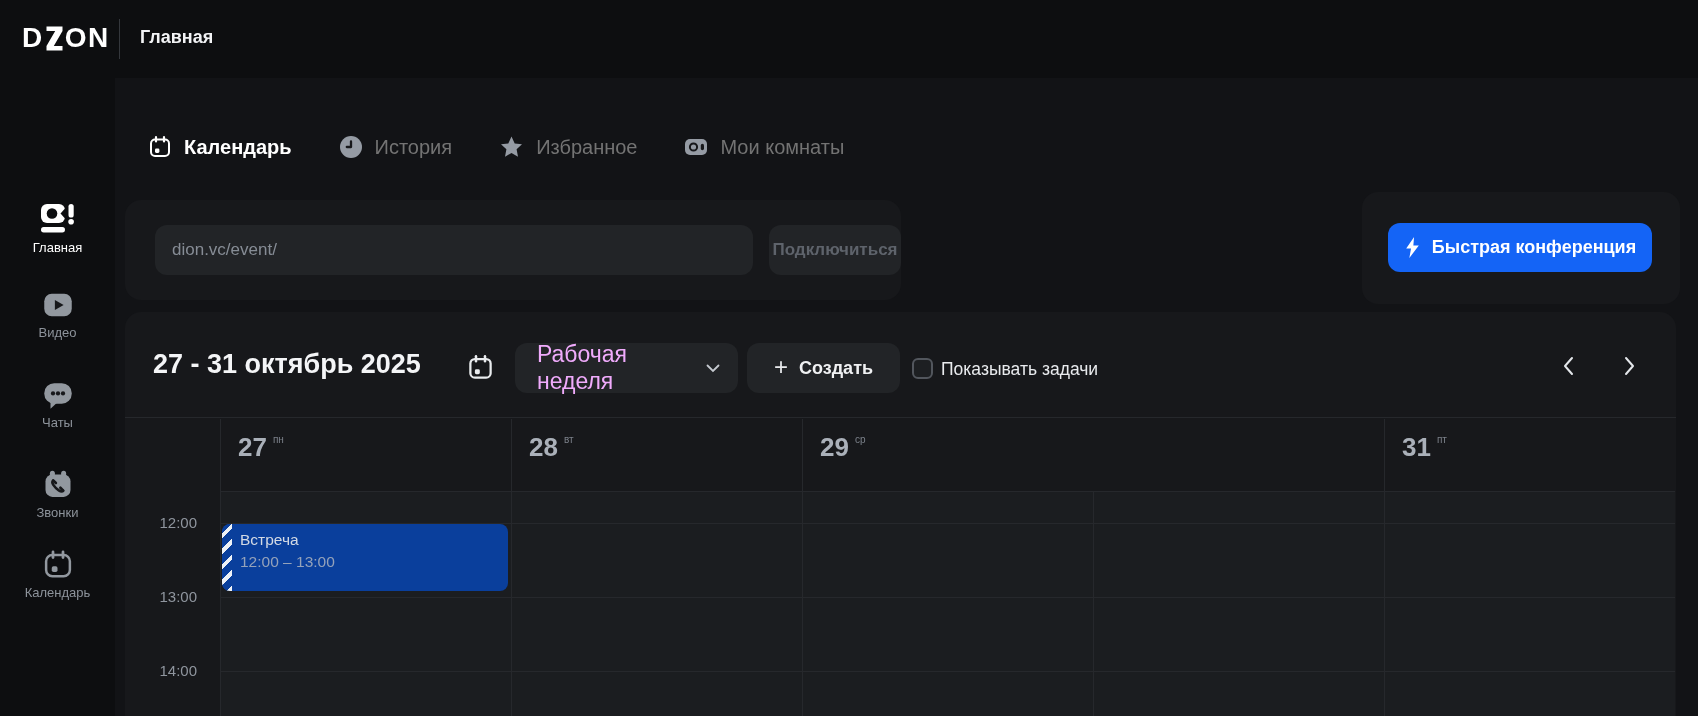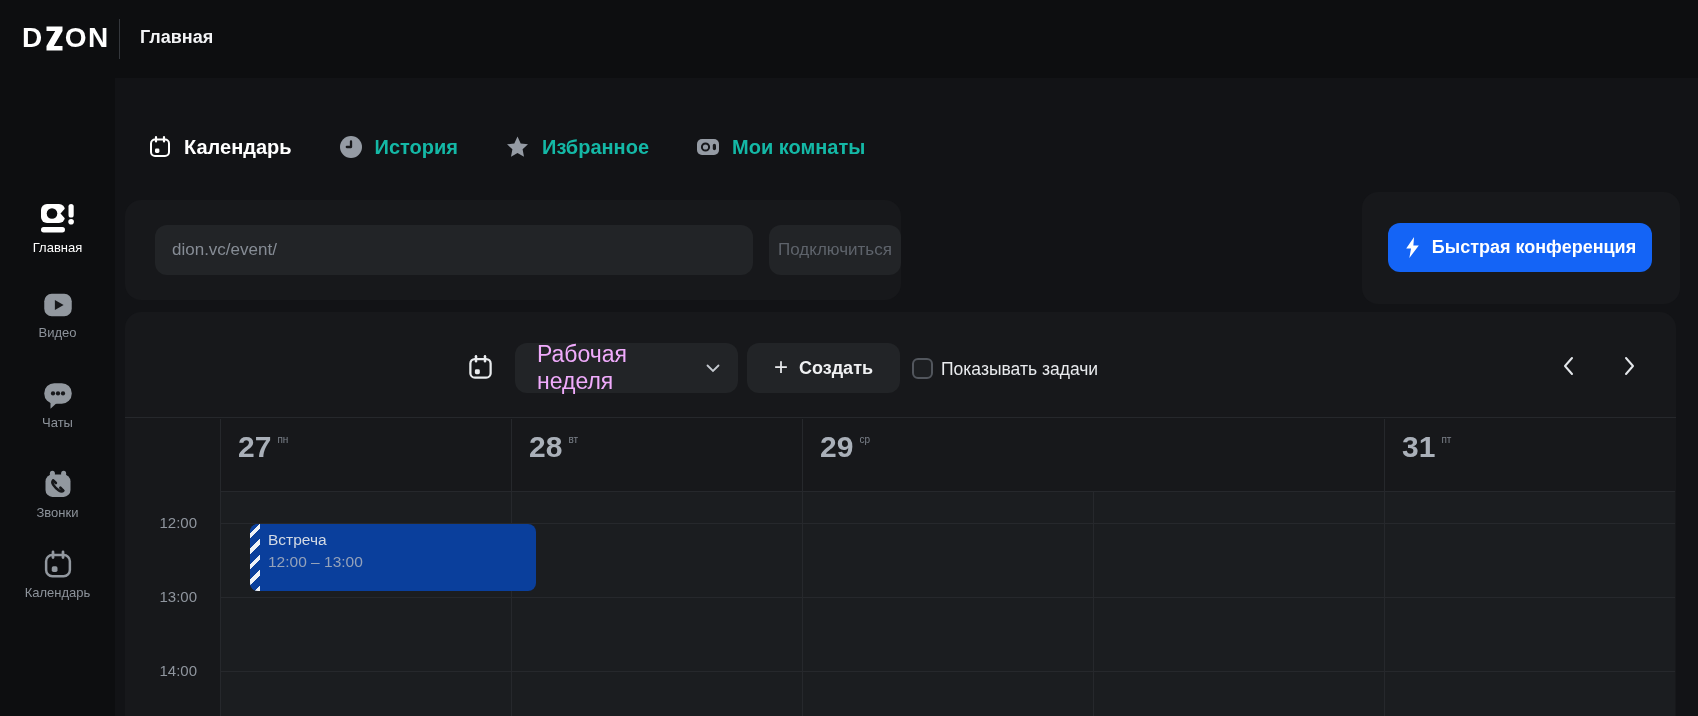--- a/index.html
+++ b/index.html
@@ -23,33 +23,33 @@
   
   .sidebar { position:absolute; left:0; top:78px; width:115px; bottom:0; }
   .side-item { position:absolute; left:0; width:115px; display:flex; flex-direction:column;
                align-items:center; gap:5px; cursor:pointer; }
   .side-item .lbl { font-size:13px; color:#8d939b; }
   .side-item.active .lbl { color:#ffffff; }
   .si-1{top:124px;} .si-2{top:212px;} .si-3{top:302px;} .si-4{top:392px;} .si-5{top:472px;}
 
   
   .tabs { position:absolute; left:148px; top:124px; height:46px; display:flex; gap:47px; align-items:center; }
-  .tab { display:flex; align-items:center; gap:12px; font-size:20px; color:#14b8a6; cursor:pointer;font-weight:bold; }
+  .tab { display:flex; align-items:center; gap:12px; font-size:20px; color:#737373; cursor:pointer; }
   .tab.active { color:#ffffff; font-weight:bold; }
 
   
   .panel { position:absolute; background:#17181b; border-radius:16px; }
   .join-panel { left:125px; top:200px; width:776px; height:100px; }
   .join-input { position:absolute; left:30px; top:25px; width:598px; height:50px;
                 background:#222427; border:none; border-radius:12px; padding:0 17px;
                 font-size:17px; color:#cfd3d8; font-family:inherit; outline:none; }
   .join-input::placeholder { color:#868c95; }
   .join-btn { position:absolute; left:644px; top:25px; width:132px; height:50px;
               background:#222427; border-radius:12px; display:flex; align-items:center; justify-content:center;
-              font-size:17px; font-weight:400; color:#5e636b; cursor:default; }
+              font-size:17px; font-weight:700; color:#5e636b; cursor:default; }
 
   .quick-panel { left:1362px; top:192px; width:318px; height:112px; }
   .quick-btn { position:absolute; left:26px; top:31px; width:264px; height:49px;
                background:#1464f6; border-radius:12px; display:flex; align-items:center; justify-content:center;
                gap:11px; font-size:18px; font-weight:bold; color:#fff; cursor:pointer; }
 
   
   .cal-panel { left:125px; top:312px; width:1551px; height:404px; border-radius:16px 16px 0 0; overflow:hidden; }
   .cal-header { position:absolute; left:0; top:0; width:100%; height:106px; border-bottom:1px solid #26282c; }
   .cal-title { position:absolute; left:28px; top:37px; font-size:27px; font-weight:bold; color:#f4f5f7; }
@@ -64,34 +64,34 @@
   .task-check { position:absolute; left:787px; top:46px; width:21px; height:21px; border:2px solid #52565d;
                 border-radius:6px; background:#1d1f22; cursor:pointer; }
   .task-label { position:absolute; left:816px; top:47px; font-size:17.5px; font-weight:400; color:#e9ebee; }
   .nav-arrow { position:absolute; top:42px; width:24px; height:24px; cursor:pointer; }
   .nav-prev { left:1432px; } .nav-next { left:1492px; }
 
   
   .day-strip { position:absolute; left:95px; top:107px; width:1455px; height:72px; }
   .day-cell { position:absolute; top:0; width:291px; height:72px; border-left:1px solid #26282c;
               padding:14px 0 0 17px; display:flex; align-items:flex-start; }
-  .day-num { font-size:30px; font-weight:600; color:#aab0b9; line-height:28px; }
+  .day-num { font-size:26px; font-weight:600; color:#aab0b9; line-height:28px; }
   .day-wd  { font-size:10px; color:#7b818a; margin:1px 0 0 6px; }
 
   
   .cells { position:absolute; left:95px; top:179px; width:1455px; height:225px;
            background:#1b1d20; border-top:1px solid #26282c; }
   .col { position:absolute; top:0; bottom:0; width:291px; border-left:1px solid #26282c; }
   .hline { position:absolute; left:0; width:100%; height:1px; background:#26282c; }
   .time-lbl { position:absolute; left:20px; width:52px; text-align:right; font-size:15px; color:#8f959e;
               transform:translateY(-50%); }
 
   
   .event { position:absolute; left:97px; top:212px; width:286px; height:67px; background:#0a3f9c;
-           border-radius:8px; cursor:pointer; overflow:hidden;margin-left:28px; }
+           border-radius:8px; cursor:pointer; overflow:hidden; }
   .event-stripe { position:absolute; left:0; top:0; bottom:0; width:10px;
            background:repeating-linear-gradient(-45deg,#eef2f7 0 4px,#0a3f9c 4px 11px); }
   .event-body { position:absolute; left:18px; top:7px; }
   .event-title { font-size:15.5px; color:#d3dae4; }
   .event-time  { font-size:15.5px; color:#94a2ba; margin-top:4px; }
 
   .icon { flex:0 0 auto; }
 </style>
 </head>
 <body>
@@ -208,20 +208,21 @@
     <svg class="icon" width="17" height="21" viewBox="0 0 14 20">
       <path d="M8.5 0 L1 11 h4.6 L4 20 L13 8 H7.8 Z" fill="#ffffff"></path>
     </svg>
     <span>Быстрая конференция</span>
   </div>
 </div>
 
 <div class="panel cal-panel">
 
   <div class="cal-header">
+    <div class="cal-title">27 - 31 октябрь 2025</div>
     <svg class="cal-title-icon icon" width="27" height="27" viewBox="0 0 24 24">
       <rect x="3" y="4.5" width="18" height="16.5" rx="4" fill="none" stroke="#e9ebee" stroke-width="2"></rect>
       <line x1="8" y1="2" x2="8" y2="6.5" stroke="#e9ebee" stroke-width="2.2" stroke-linecap="round"></line>
       <line x1="16" y1="2" x2="16" y2="6.5" stroke="#e9ebee" stroke-width="2.2" stroke-linecap="round"></line>
       <rect x="7" y="13.5" width="4.4" height="4.4" rx="1.3" fill="#e9ebee"></rect>
     </svg>
 
     <div class="view-select">
       <span class="txt">Рабочая неделя</span>
       <svg class="icon" width="14" height="9" viewBox="0 0 14 9">

